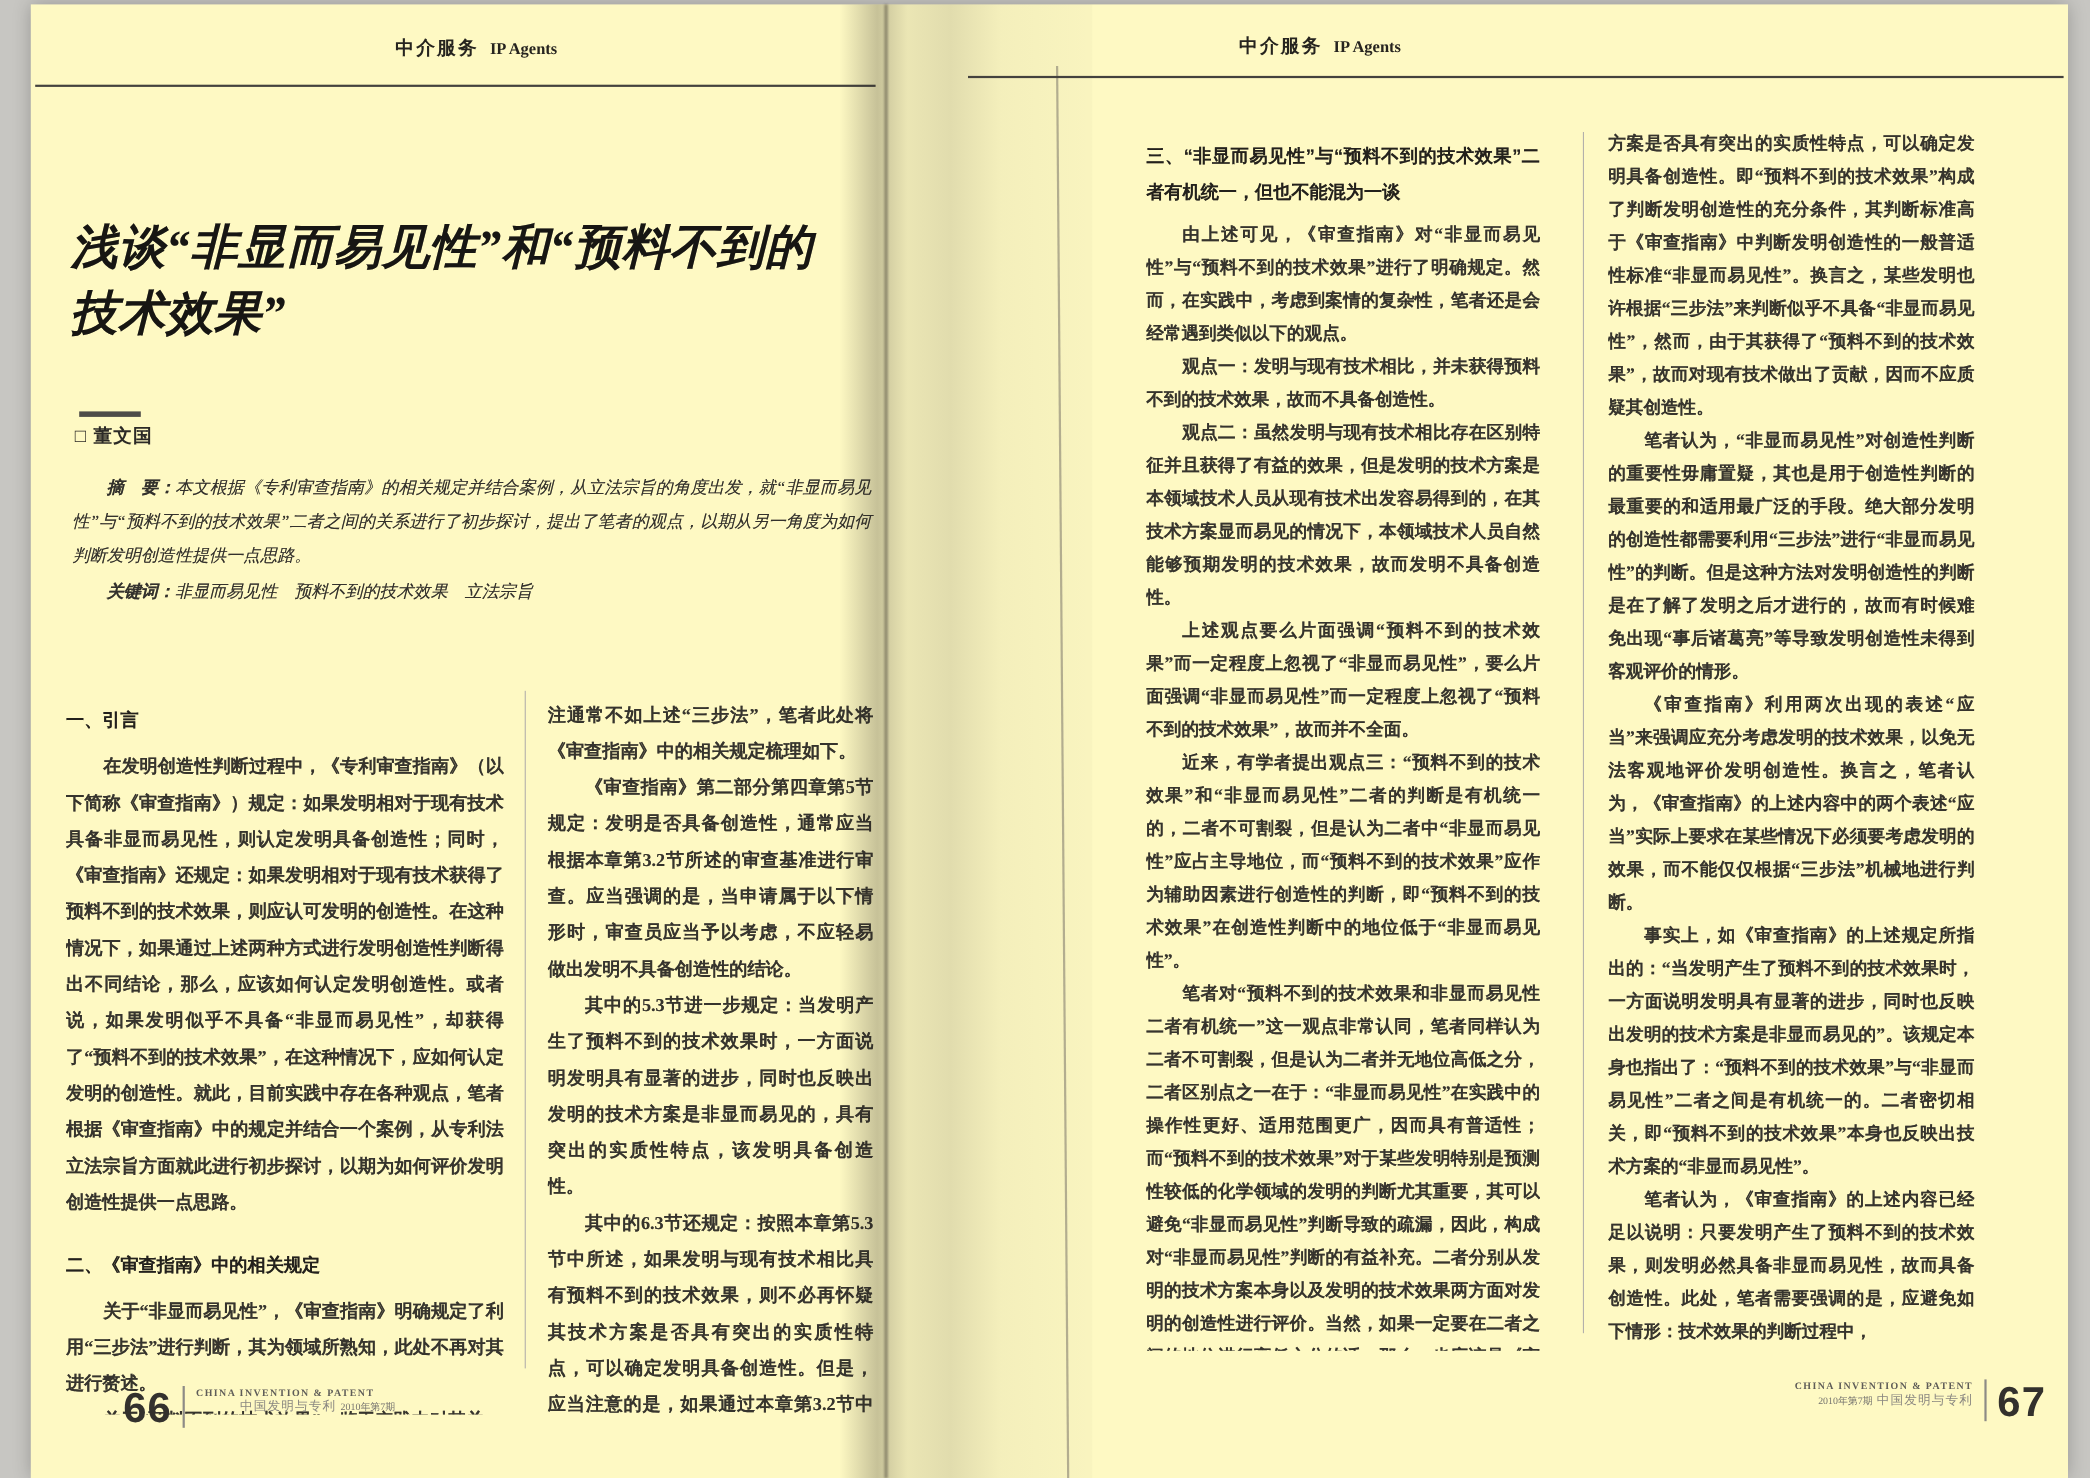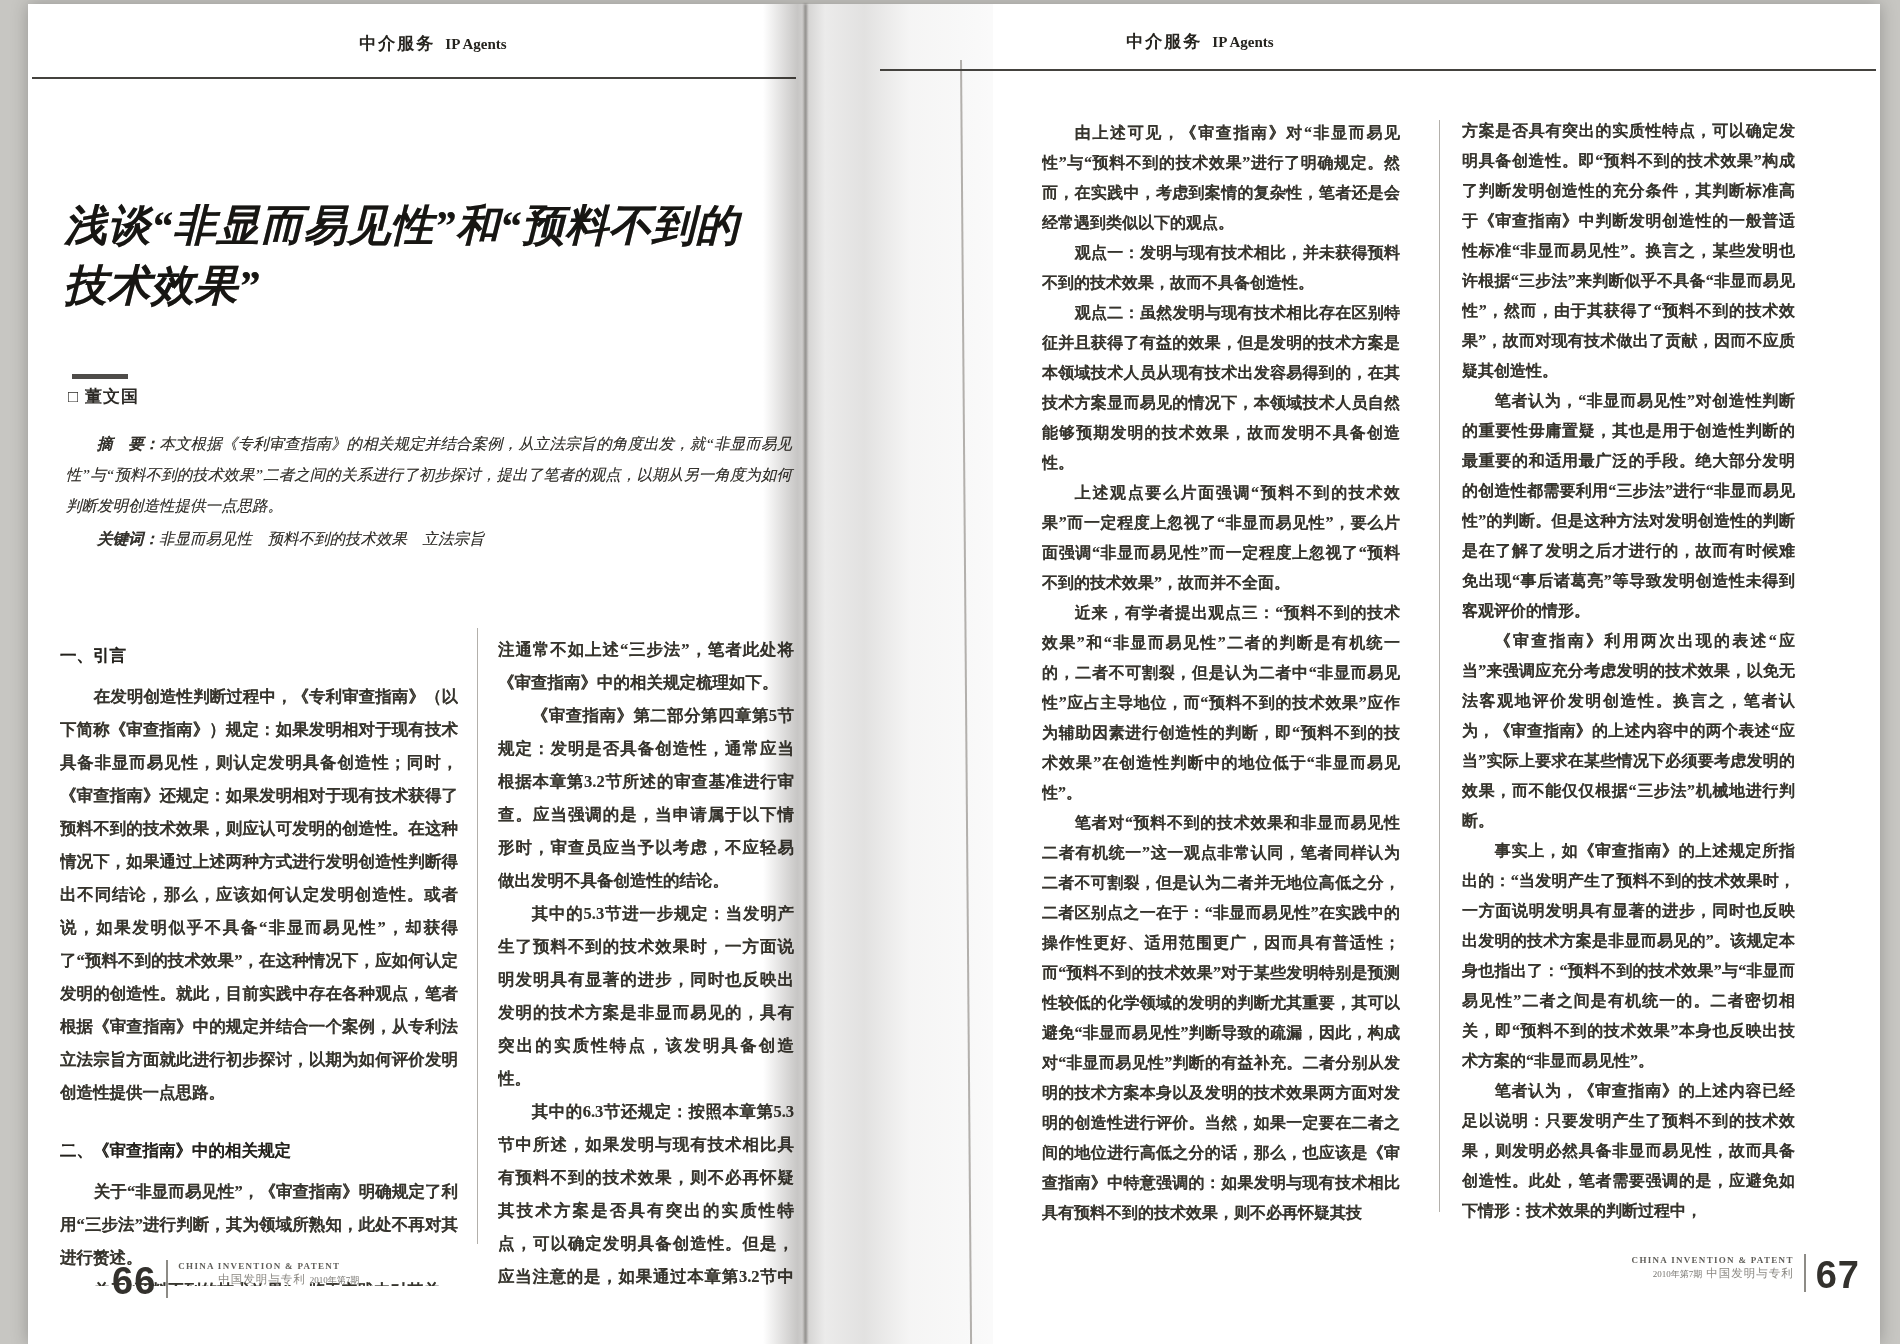--- a/index.html
+++ b/index.html
@@ -3,21 +3,21 @@
 <meta charset="utf-8">
 <style>
   html,body { margin:0; padding:0; }
   body {
     width:1900px; height:1344px; position:relative; overflow:hidden;
     background:#c7c6c2;
     font-family:"Liberation Serif","DejaVu Serif",serif;
   }
   .spread {
     position:absolute; left:28px; top:4px; width:1852px; height:1340px;
-    background:#ffffff;
+    background:#fef9c3;
     box-shadow:0 0 16px rgba(0,0,0,0.25);
   }
   
   .gutter {
     position:absolute; left:735px; top:0; width:230px; height:100%;
     background:linear-gradient(90deg,
       rgba(0,0,0,0) 0%, rgba(40,35,30,0.26) 15%, rgba(40,35,30,0.09) 27%,
       rgba(60,55,50,0.15) 44%, rgba(60,55,50,0.05) 64%, rgba(0,0,0,0.02) 100%);
   }
   .fold-line {
@@ -162,20 +162,21 @@
   <div class="fold-line"></div>
   <div class="crease"></div>
 
   <div class="hdr hdr-right">
     <span class="hdr-cn">中介服务</span><span class="hdr-en">IP Agents</span>
   </div>
   <div class="rule-right"></div>
 
   <div class="cols-right">
     <div class="col col-3 page-text">
+        <div class="blk heading">三、“非显而易见性”与“预料不到的技术效果”二者有机统一，但也不能混为一谈</div>
         <div class="blk para">由上述可见，《审查指南》对“非显而易见性”与“预料不到的技术效果”进行了明确规定。然而，在实践中，考虑到案情的复杂性，笔者还是会经常遇到类似以下的观点。</div>
         <div class="blk para">观点一：发明与现有技术相比，并未获得预料不到的技术效果，故而不具备创造性。</div>
         <div class="blk para">观点二：虽然发明与现有技术相比存在区别特征并且获得了有益的效果，但是发明的技术方案是本领域技术人员从现有技术出发容易得到的，在其技术方案显而易见的情况下，本领域技术人员自然能够预期发明的技术效果，故而发明不具备创造性。</div>
         <div class="blk para">上述观点要么片面强调“预料不到的技术效果”而一定程度上忽视了“非显而易见性”，要么片面强调“非显而易见性”而一定程度上忽视了“预料不到的技术效果”，故而并不全面。</div>
         <div class="blk para">近来，有学者提出观点三：“预料不到的技术效果”和“非显而易见性”二者的判断是有机统一的，二者不可割裂，但是认为二者中“非显而易见性”应占主导地位，而“预料不到的技术效果”应作为辅助因素进行创造性的判断，即“预料不到的技术效果”在创造性判断中的地位低于“非显而易见性”。</div>
         <div class="blk para">笔者对“预料不到的技术效果和非显而易见性二者有机统一”这一观点非常认同，笔者同样认为二者不可割裂，但是认为二者并无地位高低之分，二者区别点之一在于：“非显而易见性”在实践中的操作性更好、适用范围更广，因而具有普适性；而“预料不到的技术效果”对于某些发明特别是预测性较低的化学领域的发明的判断尤其重要，其可以避免“非显而易见性”判断导致的疏漏，因此，构成对“非显而易见性”判断的有益补充。二者分别从发明的技术方案本身以及发明的技术效果两方面对发明的创造性进行评价。当然，如果一定要在二者之间的地位进行高低之分的话，那么，也应该是《审查指南》中特意强调的：如果发明与现有技术相比具有预料不到的技术效果，则不必再怀疑其技</div>
       </div>
     <div class="vdiv-right"></div>
     <div class="col col-4 page-text">
         <div class="blk cont">方案是否具有突出的实质性特点，可以确定发明具备创造性。即“预料不到的技术效果”构成了判断发明创造性的充分条件，其判断标准高于《审查指南》中判断发明创造性的一般普适性标准“非显而易见性”。换言之，某些发明也许根据“三步法”来判断似乎不具备“非显而易见性”，然而，由于其获得了“预料不到的技术效果”，故而对现有技术做出了贡献，因而不应质疑其创造性。</div>

